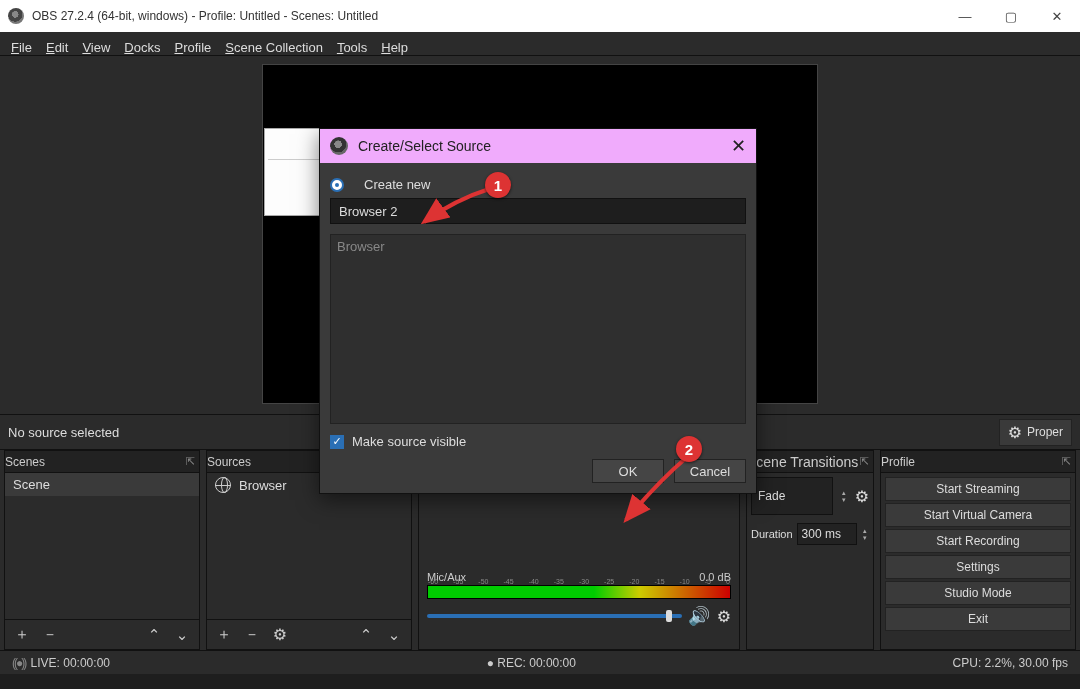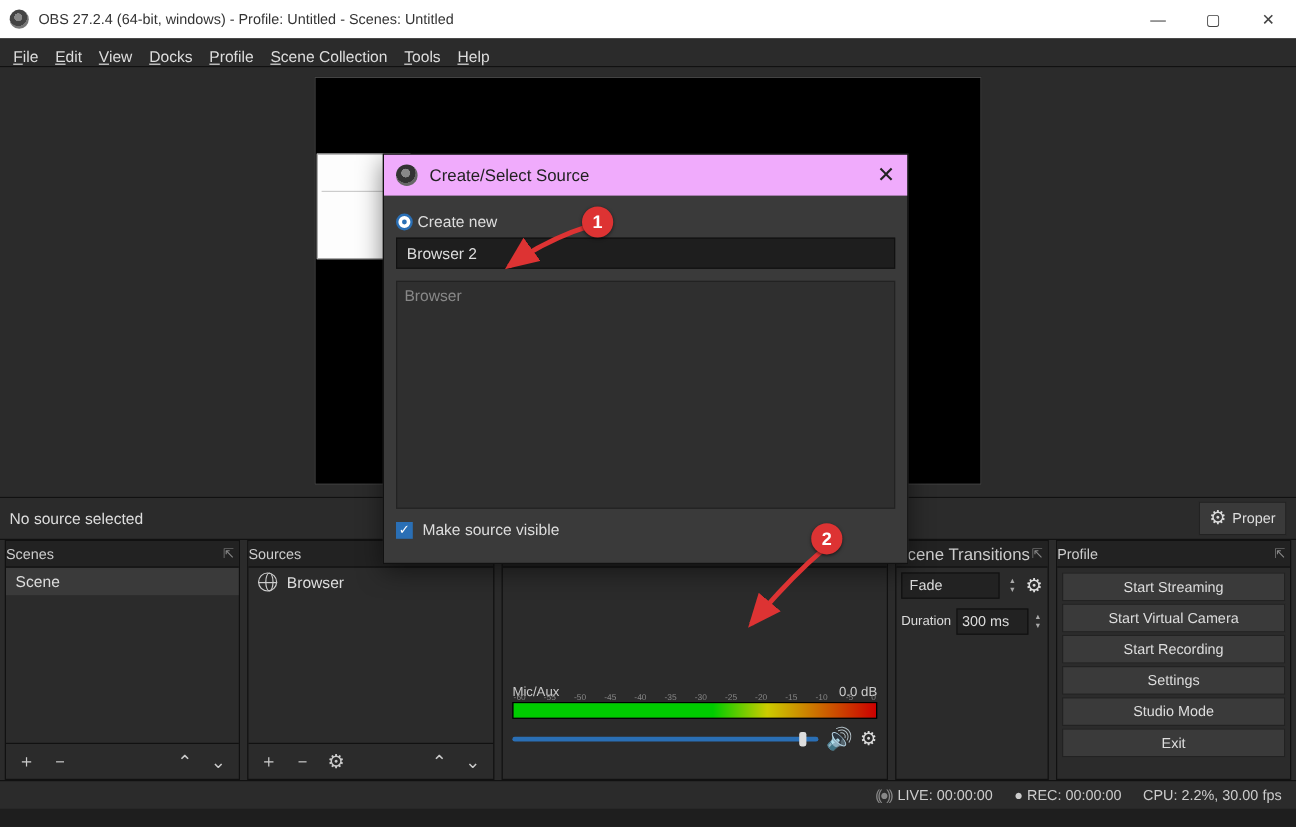--- a/index.html
+++ b/index.html
@@ -50,40 +50,40 @@
 .mixer-label { display:flex; justify-content:space-between; font-size:11px; color:#ccc; }
 .meter { height:14px; position:relative; background:#111; margin-top:2px; border:1px solid #000; }
 .meter .grad { position:absolute; inset:0; background:linear-gradient(90deg,#0c0 0%,#0c0 55%,#cc0 70%,#c00 100%); }
 .meter .ticks { position:absolute; top:-8px; left:0; right:0; font-size:7px; color:#888; display:flex; justify-content:space-between; }
 .slider-row { display:flex; align-items:center; gap:6px; margin-top:6px; }
 .slider { flex:1; height:4px; background:#2a6fb5; position:relative; border-radius:2px; }
 .slider .thumb2 { position:absolute; right:10px; top:-4px; width:6px; height:12px; background:#ddd; border-radius:2px; }
 
 
 .trans .field { display:flex; align-items:center; gap:4px; padding:4px 4px; font-size:12px; }
-.trans .sel { flex:1; background:#222; border:1px solid #111; height:22px; display:flex; align-items:center; padding:0 6px; }
+.trans .sel { flex:1; background:#222; border:1px solid #111; height:38px; display:flex; align-items:center; padding:0 6px; }
 .trans input { width:60px; background:#222; border:1px solid #111; color:#ddd; height:22px; padding:0 4px; font-size:12px; }
 .spin { width:14px; display:flex; flex-direction:column; }
 .spin span { font-size:7px; text-align:center; color:#aaa; line-height:7px; }
 
 
 .ctrls .dock-body { display:flex; flex-direction:column; gap:2px; padding:4px; }
 .ctrls button { background:#3a3a3a; border:1px solid #222; color:#ddd; font-size:12px; height:24px; }
 
 
-.statusbar { height:24px; background:#2b2b2b; border-top:1px solid #111; display:flex; align-items:center; justify-content:flex-end; gap:18px; padding:0 12px; font-size:12px; color:#ccc; }
+.statusbar { height:24px; background:#2b2b2b; border-top:1px solid #111; display:flex; align-items:center; justify-content:space-between; padding:0 12px; font-size:12px; color:#ccc; }
 .statusbar .live::before { content:"((●)) "; color:#888; letter-spacing:-2px; margin-right:4px; }
 
 
 .modal { position:absolute; left:319px; top:128px; width:438px; background:#3a3a3a; border:1px solid #111; box-shadow:0 6px 20px rgba(0,0,0,.5); }
 .modal .mtitle { height:34px; background:#f0abfc; color:#222; display:flex; align-items:center; padding:0 10px; font-size:14px; }
 .modal .mtitle .mlogo { width:18px; height:18px; border-radius:50%; background:radial-gradient(circle at 45% 40%,#888 0 25%,#333 26% 55%,#666 56% 100%); margin-right:10px; }
 .modal .mtitle .mclose { margin-left:auto; font-size:18px; font-weight:300; }
 .modal .mbody { padding:12px 10px 10px 10px; font-size:13px; color:#ddd; }
-.radio { display:flex; align-items:center; gap:4px; margin:2px 0 6px 0; }
+.radio { display:flex; align-items:center; gap:20px; margin:2px 0 6px 0; }
 .radio .dot { width:14px; height:14px; border-radius:50%; border:2px solid #888; background:#fff; position:relative; }
 .radio .dot.on { border-color:#2a6fb5; }
 .radio .dot.on::after { content:""; position:absolute; inset:3px; border-radius:50%; background:#2a6fb5; }
 .modal input[type=text] { width:100%; background:#1e1e1e; border:1px solid #111; color:#ddd; height:26px; padding:0 8px; font-size:13px; margin-bottom:10px; }
 .existing { background:#2f2f2f; border:1px solid #222; height:190px; padding:4px 6px; color:#888; font-size:13px; margin-bottom:10px; }
 .check { display:flex; align-items:center; gap:8px; margin:4px 0 10px 0; }
 .check .box { width:14px; height:14px; background:#2a6fb5; color:#fff; font-size:11px; display:flex; align-items:center; justify-content:center; }
 .mactions { display:flex; justify-content:flex-end; gap:10px; }
 .mactions button { background:#454545; border:1px solid #222; color:#ddd; font-size:13px; width:72px; height:24px; }
 
@@ -277,20 +277,24 @@
       <span>Create new</span>
     </div>
     <input type="text" value="Browser 2" style="">
     <div class="existing">
       <div>Browser</div>
     </div>
     <div class="check">
       <div class="box">✓</div>
       <span>Make source visible</span>
     </div>
+    <div class="mactions">
+      <button>OK</button>
+      <button>Cancel</button>
+    </div>
   </div>
 </div>
 
 <div class="badge" style="left:485px; top:172px;">1</div>
 <svg class="arrow" style="left:414px; top:180px;" width="84" height="50">
   <defs>
       <marker id="ah1" markerWidth="8" markerHeight="8" refX="6" refY="3" orient="auto">
         <path d="M0,0 L7,3 L0,6 Z" fill="#d33"></path>
       </marker>
     </defs>

